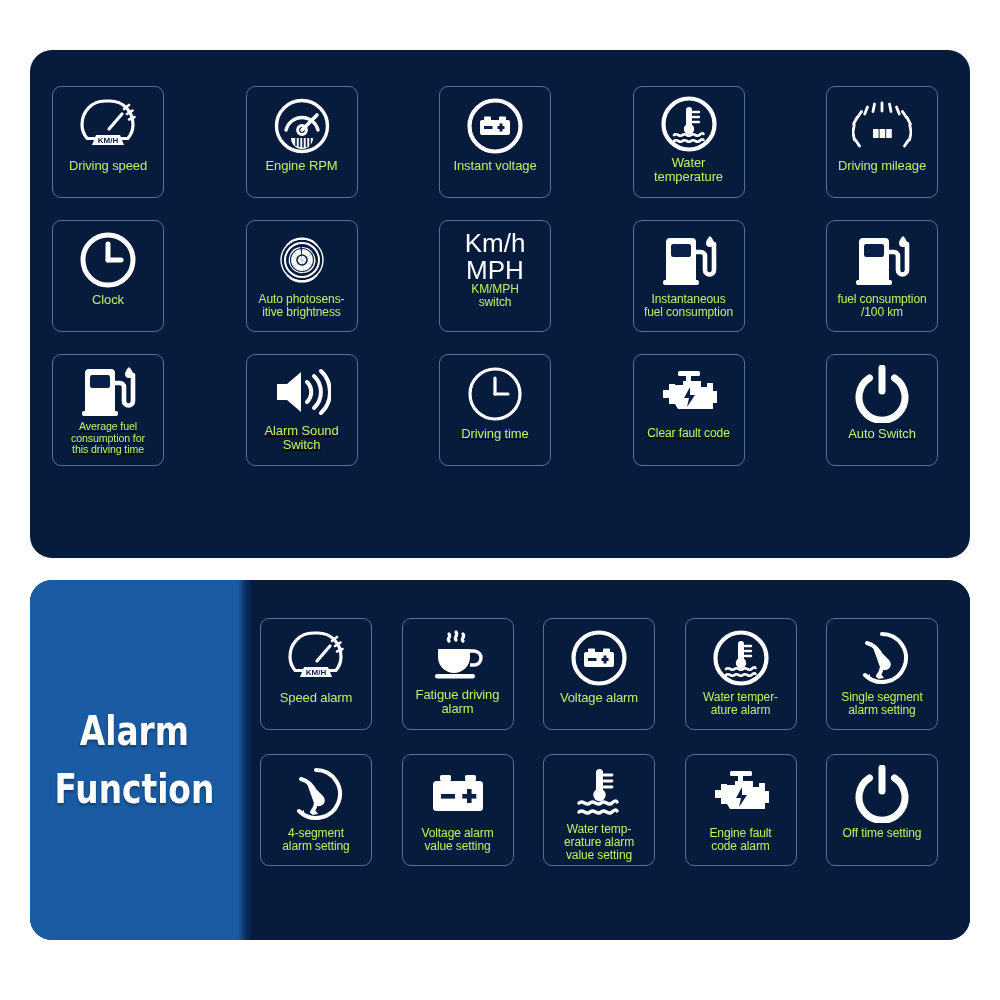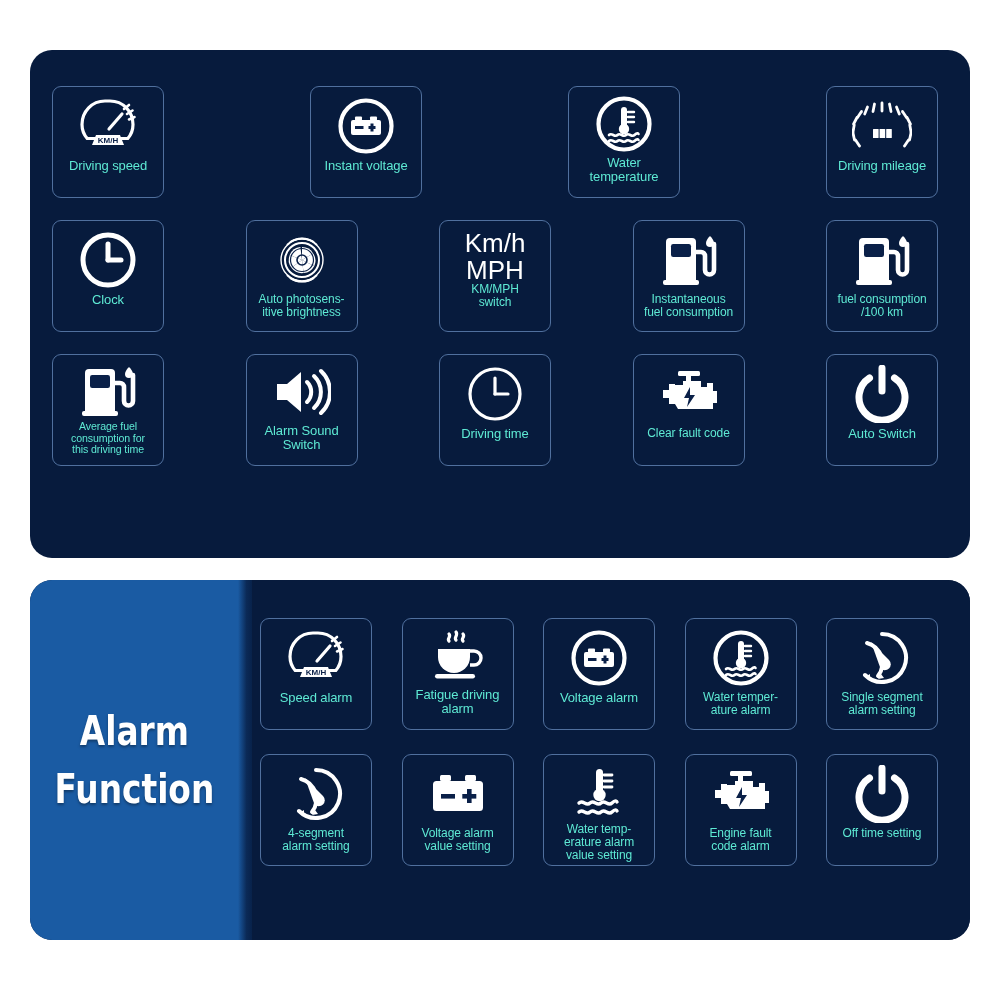--- a/index.html
+++ b/index.html
@@ -57,21 +57,21 @@
     flex-direction:column;
     justify-content:flex-start;
   }
   .grid-row{
     display:flex;
     justify-content:space-between;
     align-items:flex-start;
     padding:0 14px 0 14px;
   }
   #panel-display .grid-row{margin-bottom:22px;}
-  #panel-display .grid-row:last-child{margin-bottom:0;}
+  #panel-display .grid-row:last-child{margin-bottom:0;text-decoration:underline;}
   #panel-alarm .grid-row{margin-bottom:24px;}
   #panel-alarm .grid-row:last-child{margin-bottom:0;}
   #panel-display .panel-body{padding-top:36px;}
   #panel-alarm .panel-body{padding-top:38px;}
 
   .tile{
     width:112px;height:112px;
     border:1px solid #50709e;
     border-radius:9px;
     box-sizing:border-box;
@@ -84,21 +84,21 @@
   }
   .tile-icon{
     height:62px;
     display:flex;
     align-items:center;
     justify-content:center;
     margin-bottom:2px;
   }
   .tile-icon svg{display:block;}
   .tile-label{
-    color:#5eead4;
+    color:#bef264;
     text-align:center;
     line-height:1.12;
     white-space:pre-line;
     font-size:13px;
     letter-spacing:-0.1px;
   }
   .tile-label.sz-s{font-size:12px;line-height:1.1;}
   .tile-label.sz-xs{font-size:10.6px;line-height:1.1;}
 
   
@@ -128,20 +128,39 @@
     <line x1="46" y1="12" x2="51" y2="8"></line>
                   <line x1="49" y1="17" x2="54.5" y2="13.5"></line>
                   <line x1="51" y1="22.5" x2="56.5" y2="20"></line>
   </g>
   <path d="M31 32 L44 17" stroke="#ffffff" stroke-width="3.2" stroke-linecap="round" fill="none"></path>
   <path d="M18 38h24l4 10H14z" fill="#ffffff"></path>
   <text x="30" y="46" font-family="Liberation Sans, sans-serif" font-size="8" fill="#0a2048" text-anchor="middle" font-weight="bold">KM/H</text>
 </svg>
             </div>
             <div class="tile-label ">Driving speed</div>
+          </div>
+          <div class="tile">
+            <div class="tile-icon">
+              <svg width="58" height="58" viewBox="0 0 58 58">
+  <circle cx="29" cy="29" r="25.5" fill="none" stroke="#ffffff" stroke-width="3.4"></circle>
+  <path d="M13 33a16.5 16.5 0 0 1 32 0" fill="none" stroke="#ffffff" stroke-width="3.4" stroke-linecap="round"></path>
+  <path d="M29 33 L44 18" stroke="#ffffff" stroke-width="3.6" stroke-linecap="round"></path>
+  <circle cx="29" cy="33" r="4.4" fill="none" stroke="#ffffff" stroke-width="3"></circle>
+  <path d="M18 41h22a11 11 0 0 1-22 0z" fill="#ffffff"></path>
+  <g stroke="#0a2048" stroke-width="1.6">
+    <line x1="23" y1="41" x2="23" y2="49"></line>
+                  <line x1="26.5" y1="41" x2="26.5" y2="50"></line>
+    <line x1="30" y1="41" x2="30" y2="50.5"></line>
+                  <line x1="33.5" y1="41" x2="33.5" y2="50"></line>
+    <line x1="37" y1="41" x2="37" y2="49"></line>
+  </g>
+</svg>
+            </div>
+            <div class="tile-label ">Engine RPM</div>
           </div>
           <div class="tile">
             <div class="tile-icon">
               <svg width="58" height="58" viewBox="0 0 58 58">
   <circle cx="29" cy="29" r="25.5" fill="none" stroke="#ffffff" stroke-width="4.2"></circle>
   <rect x="14" y="23" width="30" height="15" rx="2" fill="#ffffff"></rect>
   <rect x="18" y="19.5" width="7" height="4" rx="1" fill="#ffffff"></rect>
   <rect x="33" y="19.5" width="7" height="4" rx="1" fill="#ffffff"></rect>
   <rect x="18" y="29" width="8.5" height="3" fill="#0a2048"></rect>
   <rect x="33.5" y="26.5" width="3" height="8" fill="#0a2048"></rect>

